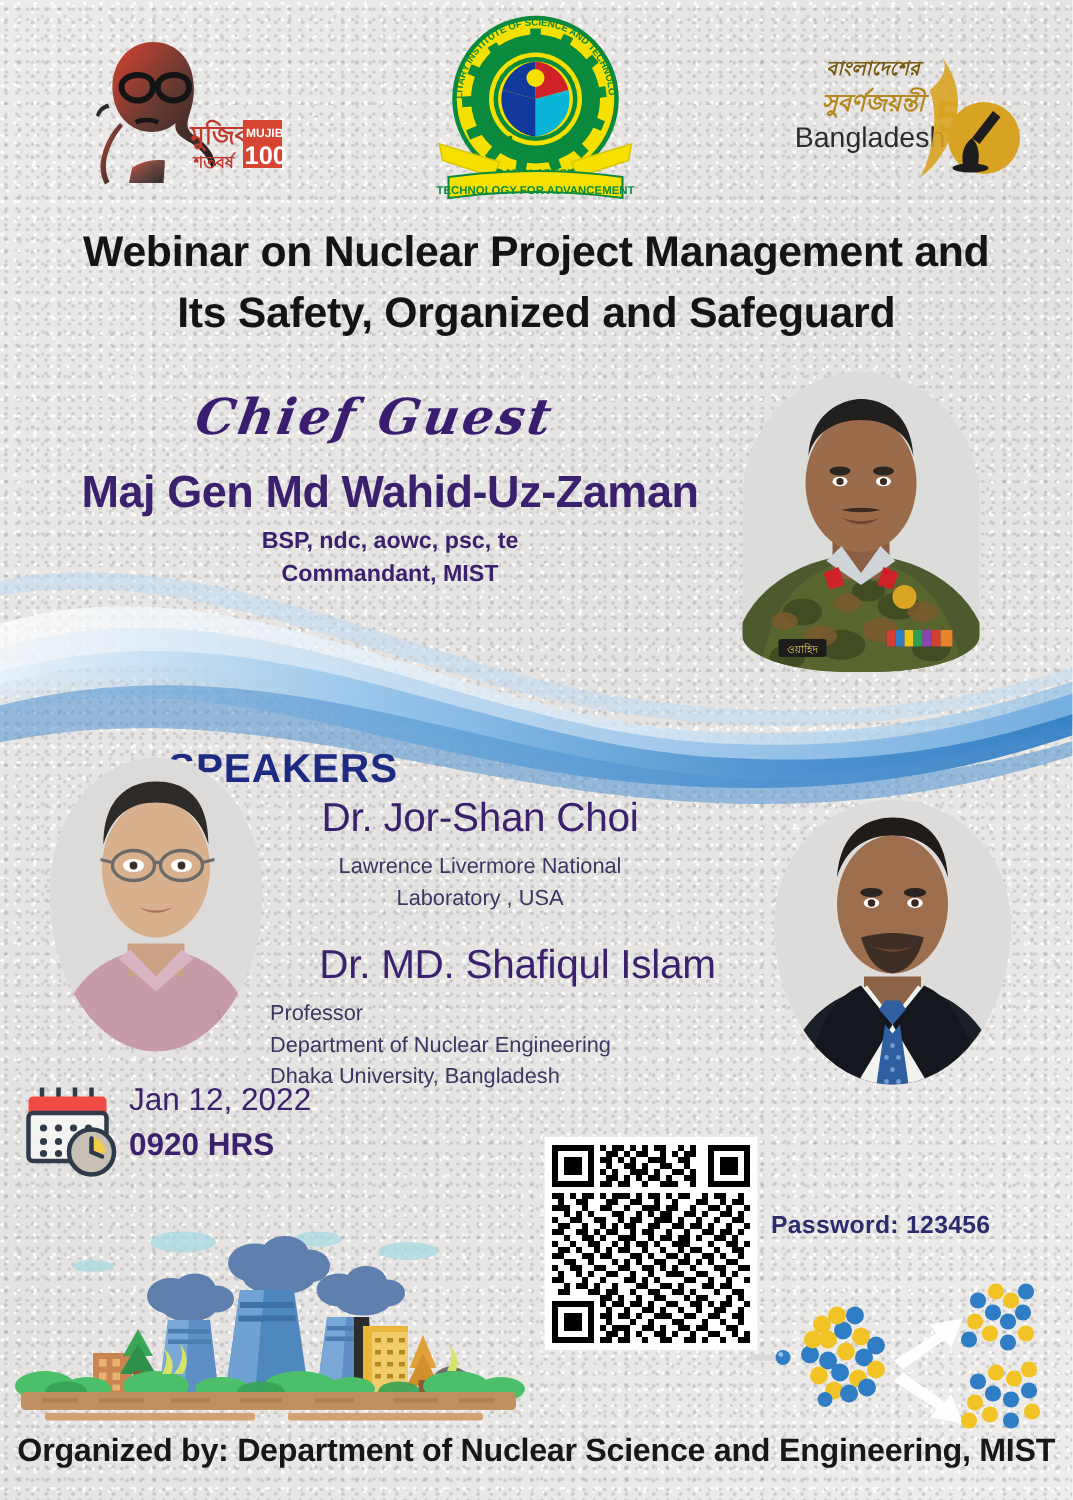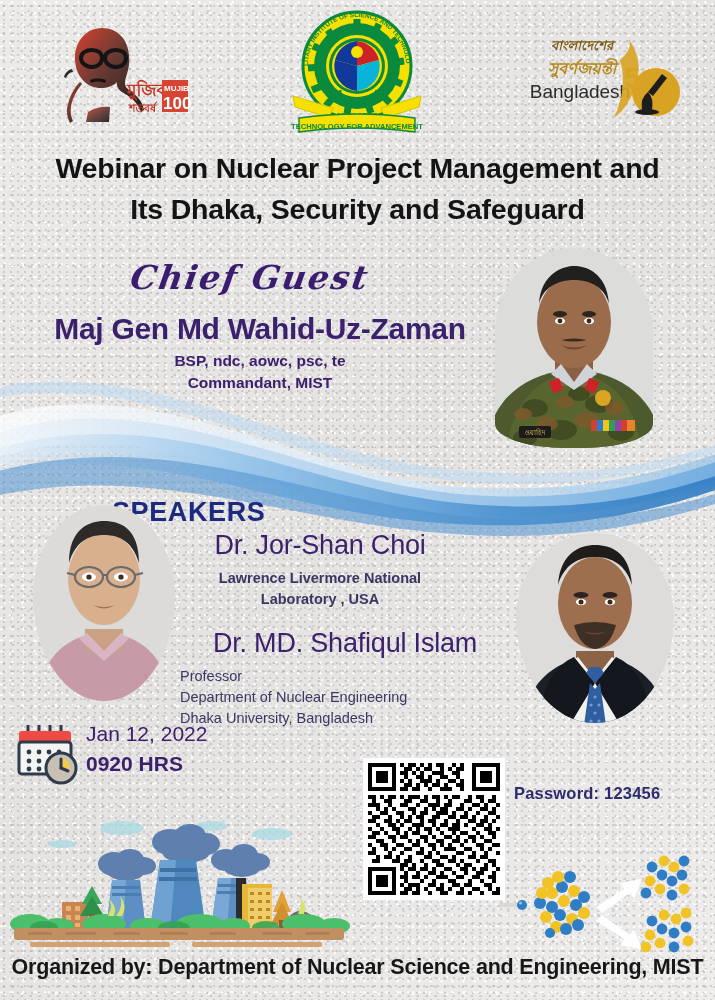--- a/index.html
+++ b/index.html
@@ -75,21 +75,21 @@
   .photo-sp1{
     position:absolute;left:33px;top:505px;width:142px;height:196px;
     border-radius:50%/46% 46% 54% 54%;overflow:hidden;
   }
   .sp1-name{
     position:absolute;left:155px;top:530px;width:330px;text-align:center;
     color:#3b206e;font-size:27px;letter-spacing:-.2px;
   }
   .sp1-aff{
     position:absolute;left:155px;top:568px;width:330px;text-align:center;
-    color:#3b3663;font-size:14.5px;line-height:1.42;font-weight:bold;
+    color:#3b3663;font-size:14.5px;line-height:1.42;
   }
 
   .photo-sp2{
     position:absolute;left:516px;top:533px;width:158px;height:190px;
     border-radius:50%/44% 44% 56% 56%;overflow:hidden;
   }
   .sp2-name{
     position:absolute;left:180px;top:628px;width:330px;text-align:center;
     color:#3b206e;font-size:27px;letter-spacing:-.2px;
   }
@@ -102,21 +102,21 @@
   .cal-icon{position:absolute;left:16px;top:723px;width:64px;height:62px;}
   .dt-date{position:absolute;left:86px;top:722px;color:#3b206e;font-size:21px;}
   .dt-time{position:absolute;left:86px;top:752px;color:#3b206e;font-size:21px;font-weight:bold;}
 
   
   .qr{
     position:absolute;left:363px;top:758px;width:142px;height:142px;
     background:#fff;padding:5px;box-sizing:border-box;
   }
   .zoom-id{position:absolute;left:514px;top:783px;color:#2b2b6e;font-size:16.5px;font-weight:bold;letter-spacing:.2px;}
-  .zoom-pw{position:absolute;left:514px;top:784px;color:#2b2b6e;font-size:16.5px;font-weight:bold;letter-spacing:.2px;}
+  .zoom-pw{position:absolute;left:514px;top:808px;color:#2b2b6e;font-size:16.5px;font-weight:bold;letter-spacing:.2px;}
 
   
   .plant{position:absolute;left:4px;top:818px;width:352px;height:132px;}
   .fission{position:absolute;left:500px;top:845px;width:215px;height:112px;}
 
   
   .footer{
     position:absolute;left:0;top:955px;width:715px;text-align:center;
     color:#171717;font-size:21.5px;font-weight:bold;letter-spacing:-.2px;
   }
@@ -253,21 +253,21 @@
     </defs>
     <path d="M-10 64 C 150 10, 300 120, 460 132 C 580 140, 660 118, 725 96 L725 128 C 650 150, 560 166, 440 158 C 280 146, 150 52, -10 104 Z" fill="url(#w3)"></path>
     <path d="M-10 80 C 160 24, 300 128, 470 140 C 590 148, 665 124, 725 104 L725 122 C 655 146, 570 170, 440 160 C 270 148, 140 62, -10 114 Z" fill="url(#w2)"></path>
     <path d="M-10 96 C 170 40, 310 140, 480 150 C 600 157, 668 136, 725 118 L725 132 C 660 154, 575 178, 440 168 C 265 156, 135 78, -10 124 Z" fill="url(#w1)"></path>
     <path d="M-10 34 C 140 0, 280 92, 430 112 C 560 129, 660 110, 725 86 L725 94 C 655 120, 555 140, 425 122 C 270 101, 135 14, -10 44 Z" fill="#bcd9f1" opacity=".55"></path>
     <path d="M-10 118 C 180 66, 320 156, 500 164 C 610 169, 680 150, 725 136 L725 146 C 665 164, 590 186, 470 180 C 290 171, 160 104, -10 142 Z" fill="#4f92cf" opacity=".55"></path>
   </svg>
 
   <div class="title">
     <div>Webinar on Nuclear Project Management and</div>
-    <div>Its Dhaka, Security and Safeguard</div>
+    <div>Its Safety, Organized and Safeguard</div>
   </div>
 
   <div class="cg-script">Chief Guest</div>
   <div class="cg-name">Maj Gen Md Wahid-Uz-Zaman</div>
   <div class="cg-sub">
     <div>BSP, ndc, aowc, psc, te</div>
     <div>Commandant, MIST</div>
   </div>
 
   <div class="photo-cg">

